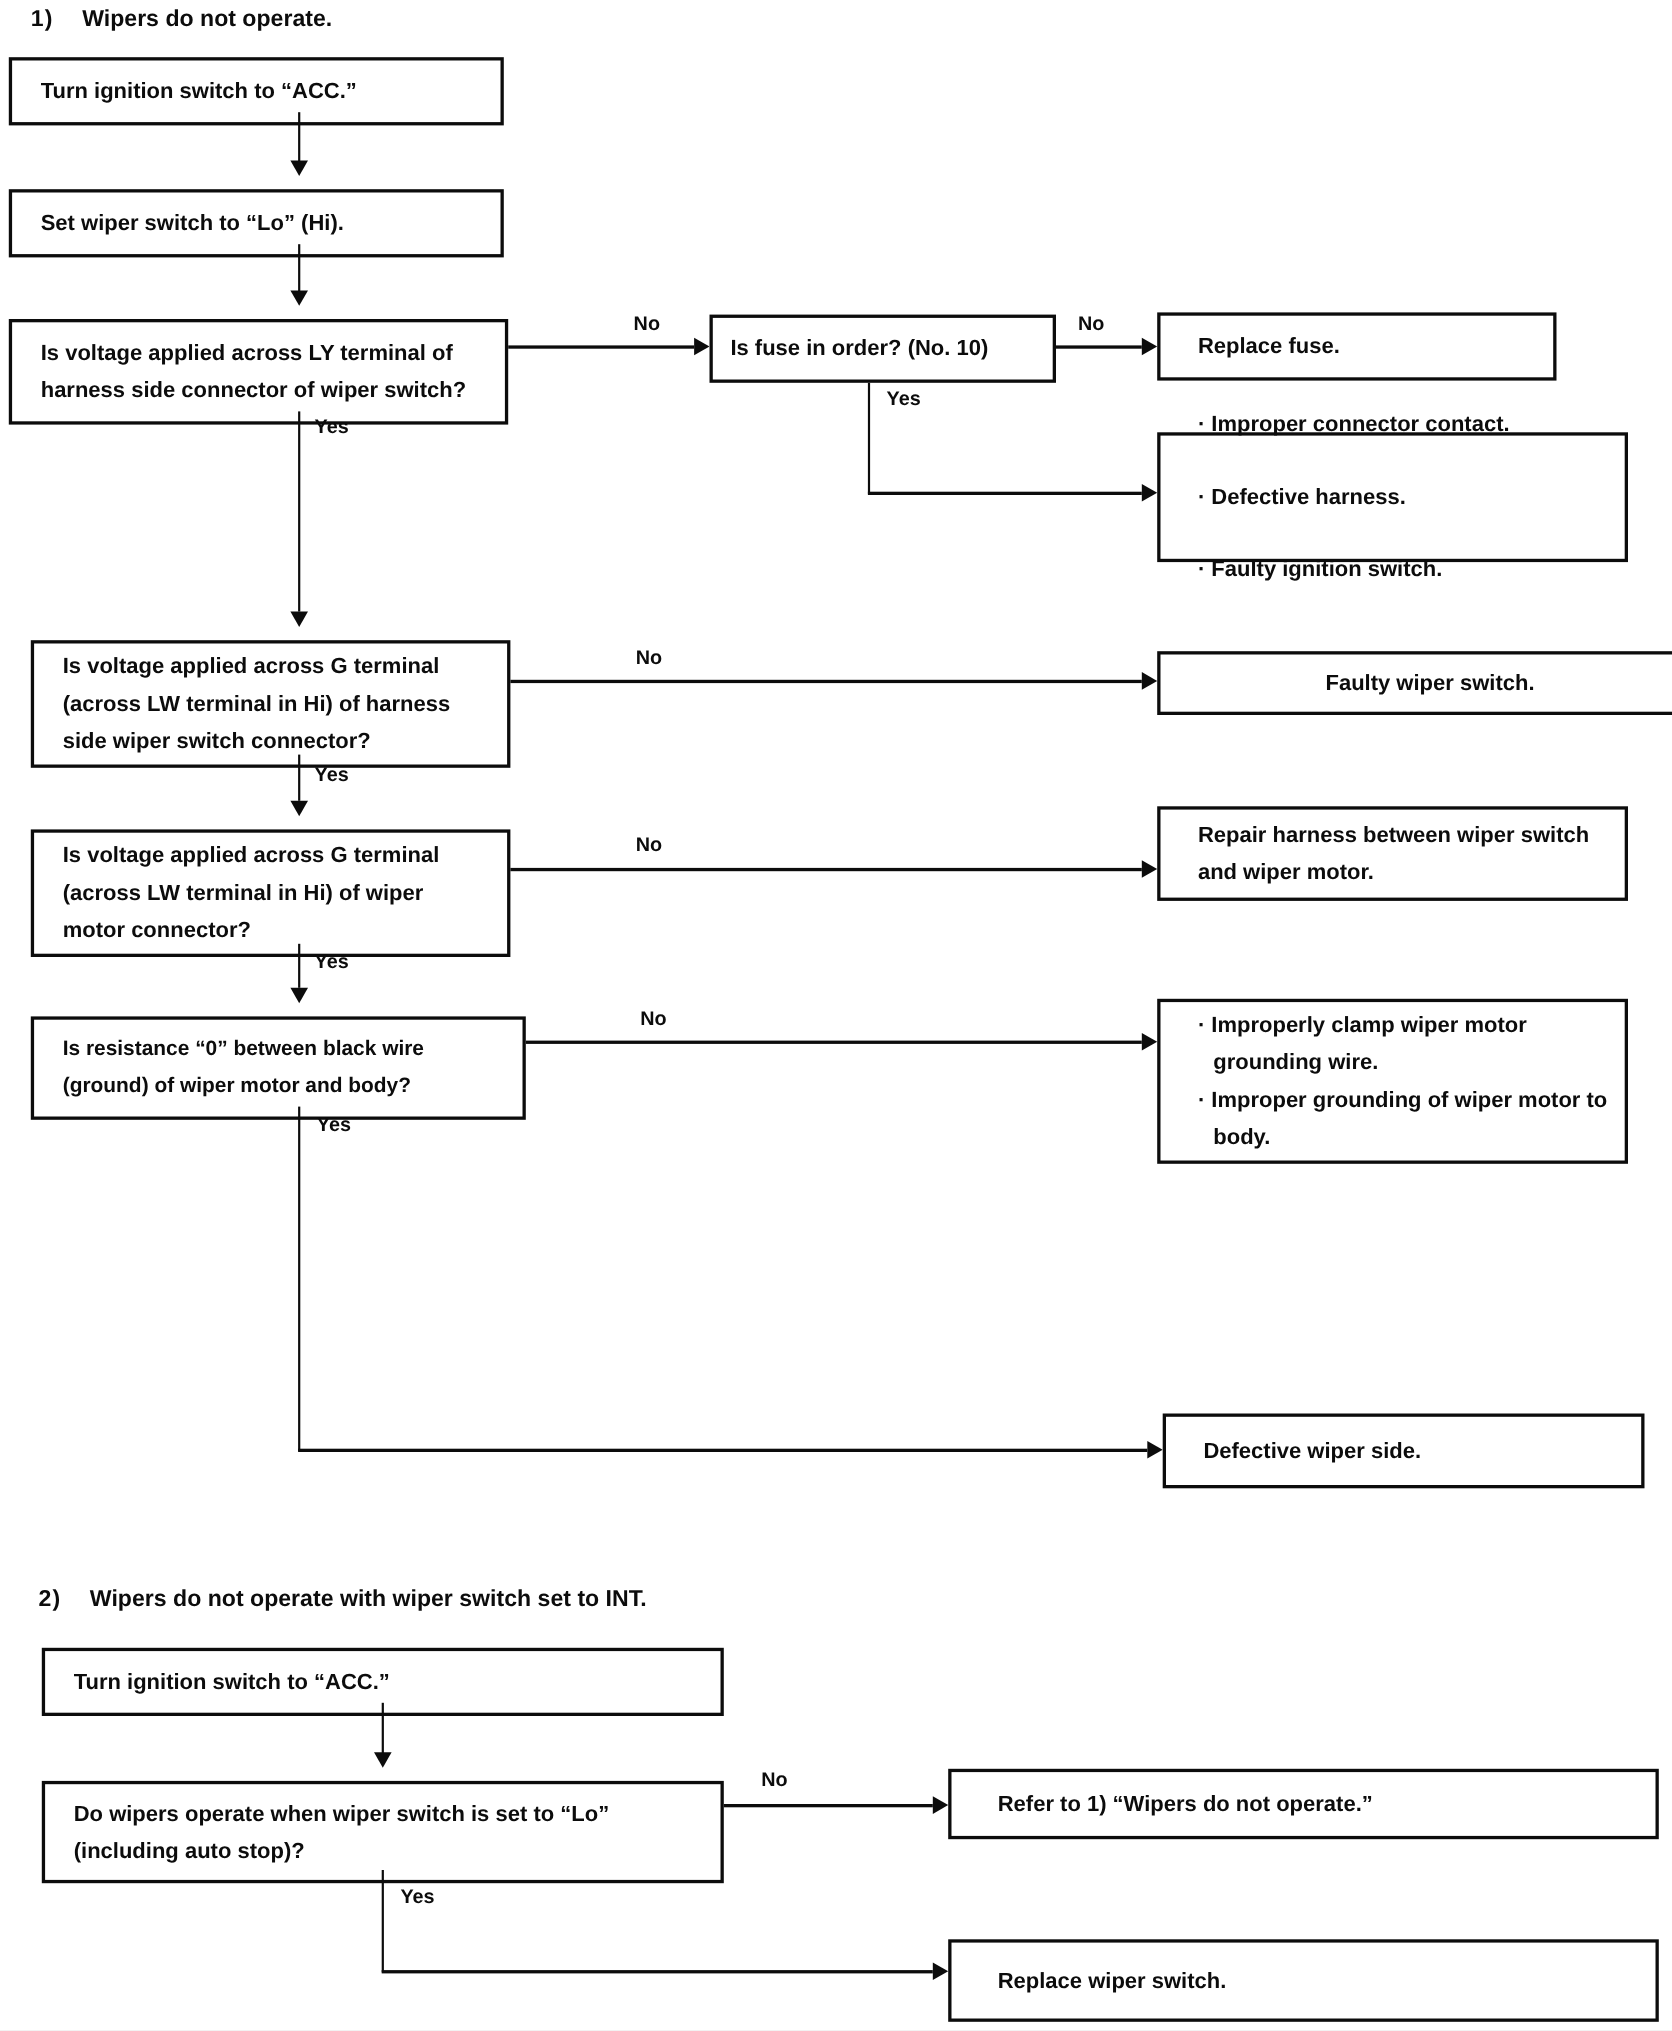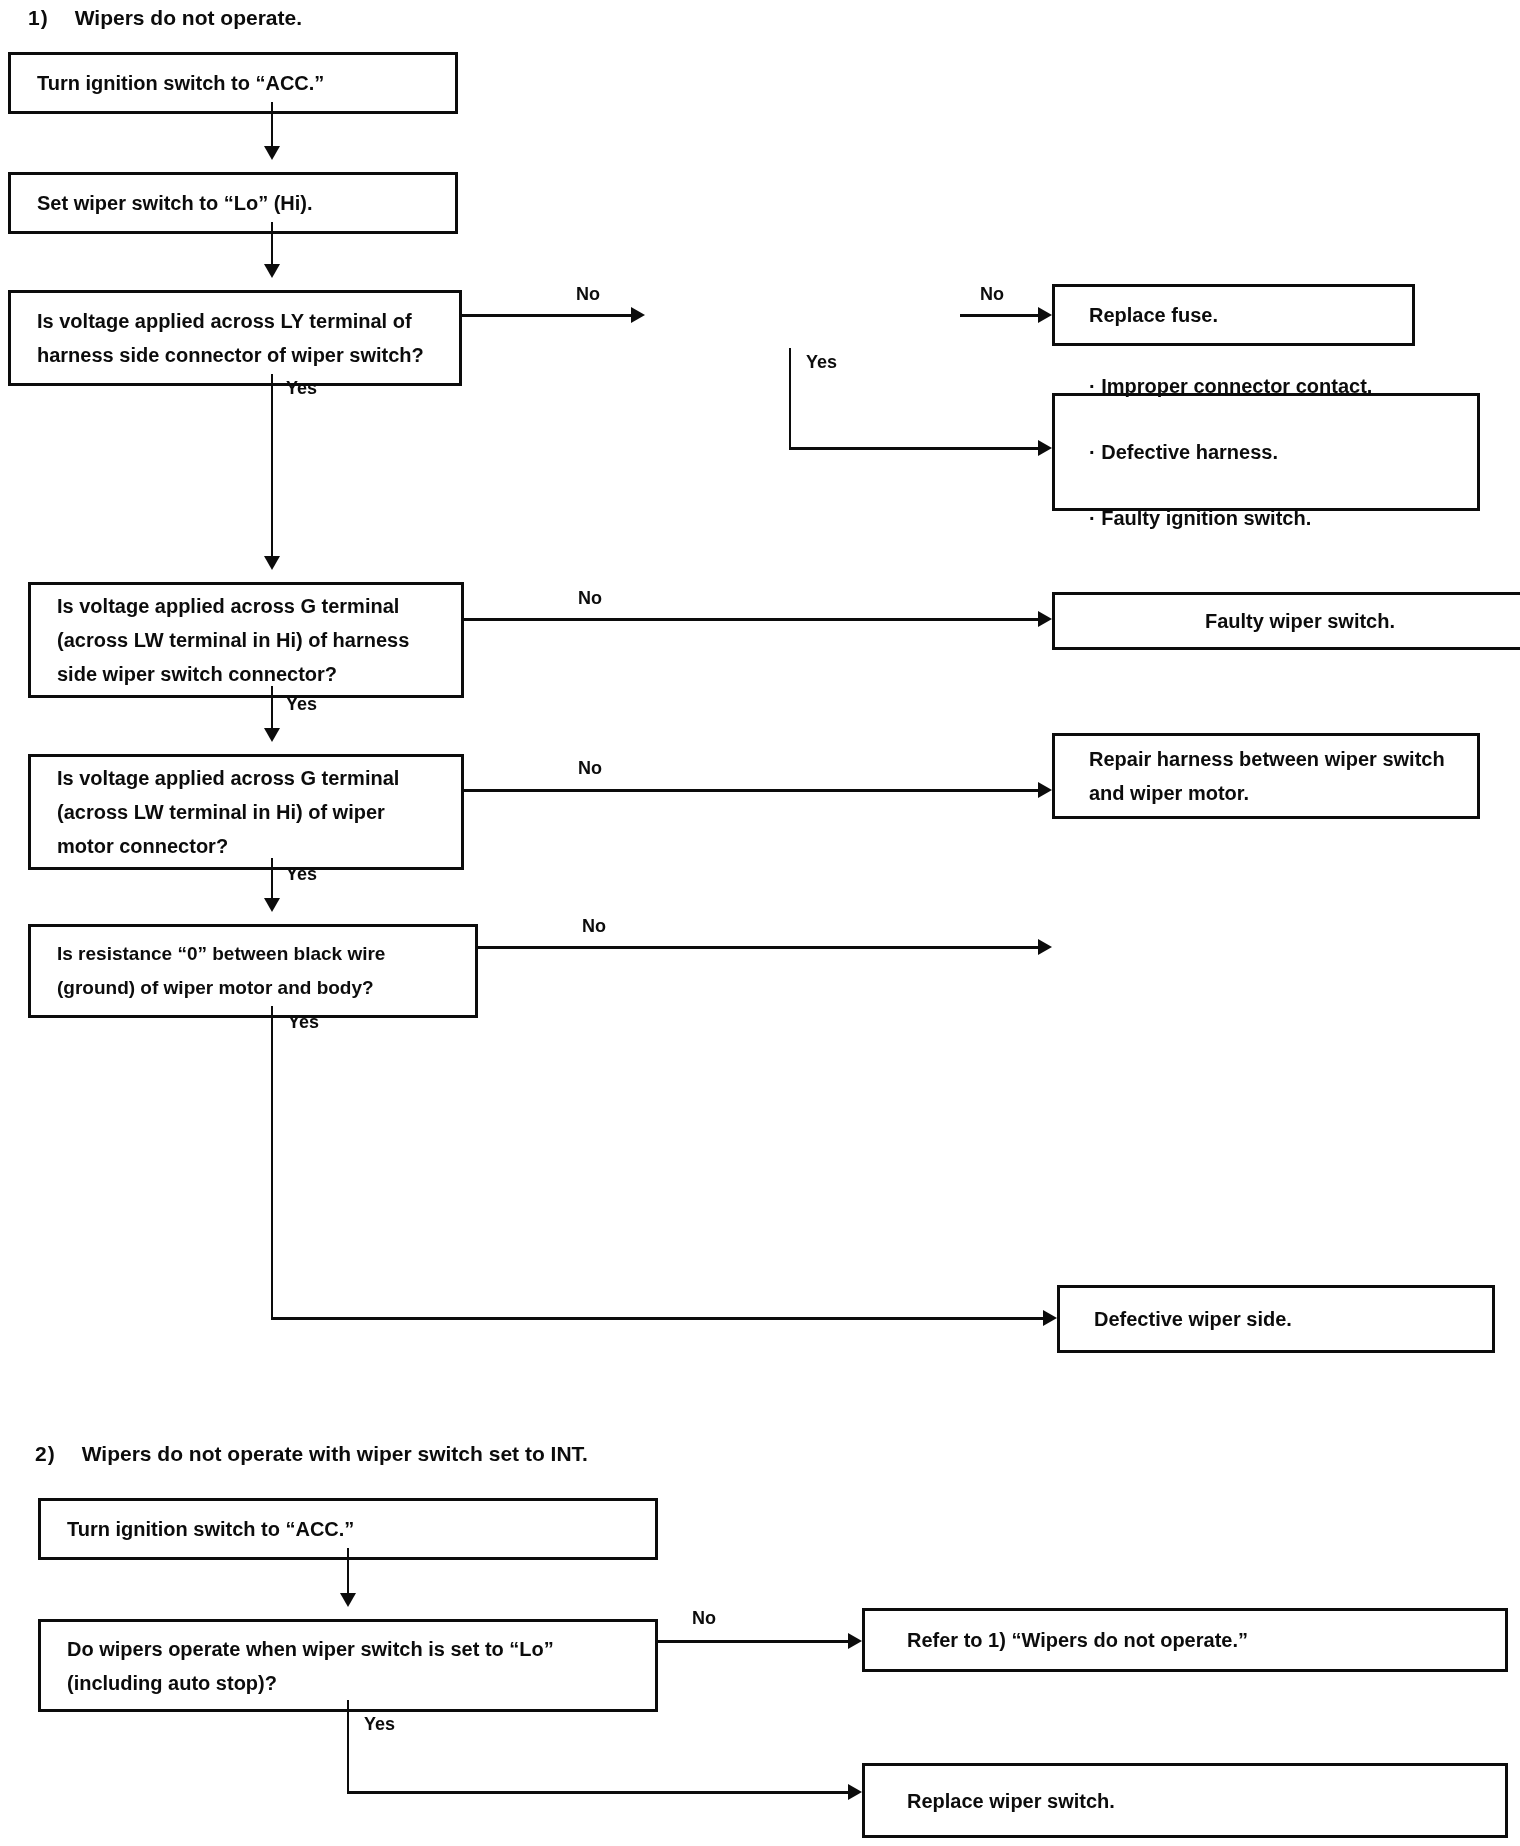--- a/index.html
+++ b/index.html
@@ -53,20 +53,23 @@
   <div class="ah-d" style="left:264px;top:264px;"></div>
 
   <div class="box pad26" style="left:8px;top:278px;width:454px;height:96px;">
     <span>Is voltage applied across LY terminal of harness side connector of wiper switch?</span>
   </div>
 
   <div class="lbl" style="left:576px;top:284px;">No</div>
   <div class="hl" style="left:462px;top:314px;width:169px;"></div>
   <div class="ah-r" style="left:631px;top:307px;"></div>
 
+  <div class="box pad16" style="left:645px;top:286px;width:315px;height:62px;">
+    <span>Is fuse in order? (No. 10)</span>
+  </div>
 
   <div class="lbl" style="left:980px;top:284px;">No</div>
   <div class="hl" style="left:960px;top:314px;width:78px;"></div>
   <div class="ah-r" style="left:1038px;top:307px;"></div>
 
   <div class="box pad34" style="left:1052px;top:284px;width:363px;height:62px;">
     <span>Replace fuse.</span>
   </div>
 
   <div class="lbl" style="left:806px;top:352px;">Yes</div>
@@ -117,20 +120,24 @@
   <div class="ah-d" style="left:264px;top:898px;"></div>
 
   <div class="box pad26 fs19" style="left:28px;top:912px;width:450px;height:94px;">
     <span>Is resistance “0” between black wire (ground) of wiper motor and body?</span>
   </div>
 
   <div class="lbl" style="left:582px;top:916px;">No</div>
   <div class="hl" style="left:478px;top:946px;width:560px;"></div>
   <div class="ah-r" style="left:1038px;top:939px;"></div>
 
+  <div class="box col pad34" style="left:1052px;top:908px;width:428px;height:150px;">
+    <div class="bullet">· Improperly clamp wiper motor grounding wire.</div>
+    <div class="bullet">· Improper grounding of wiper motor to body.</div>
+  </div>
 
   <div class="lbl" style="left:288px;top:1012px;">Yes</div>
   <div class="vl" style="left:271px;top:1006px;height:313px;"></div>
   <div class="hl" style="left:271px;top:1317px;width:772px;"></div>
   <div class="ah-r" style="left:1043px;top:1310px;"></div>
 
   <div class="box pad34" style="left:1057px;top:1285px;width:438px;height:68px;">
     <span>Defective wiper side.</span>
   </div>
 

